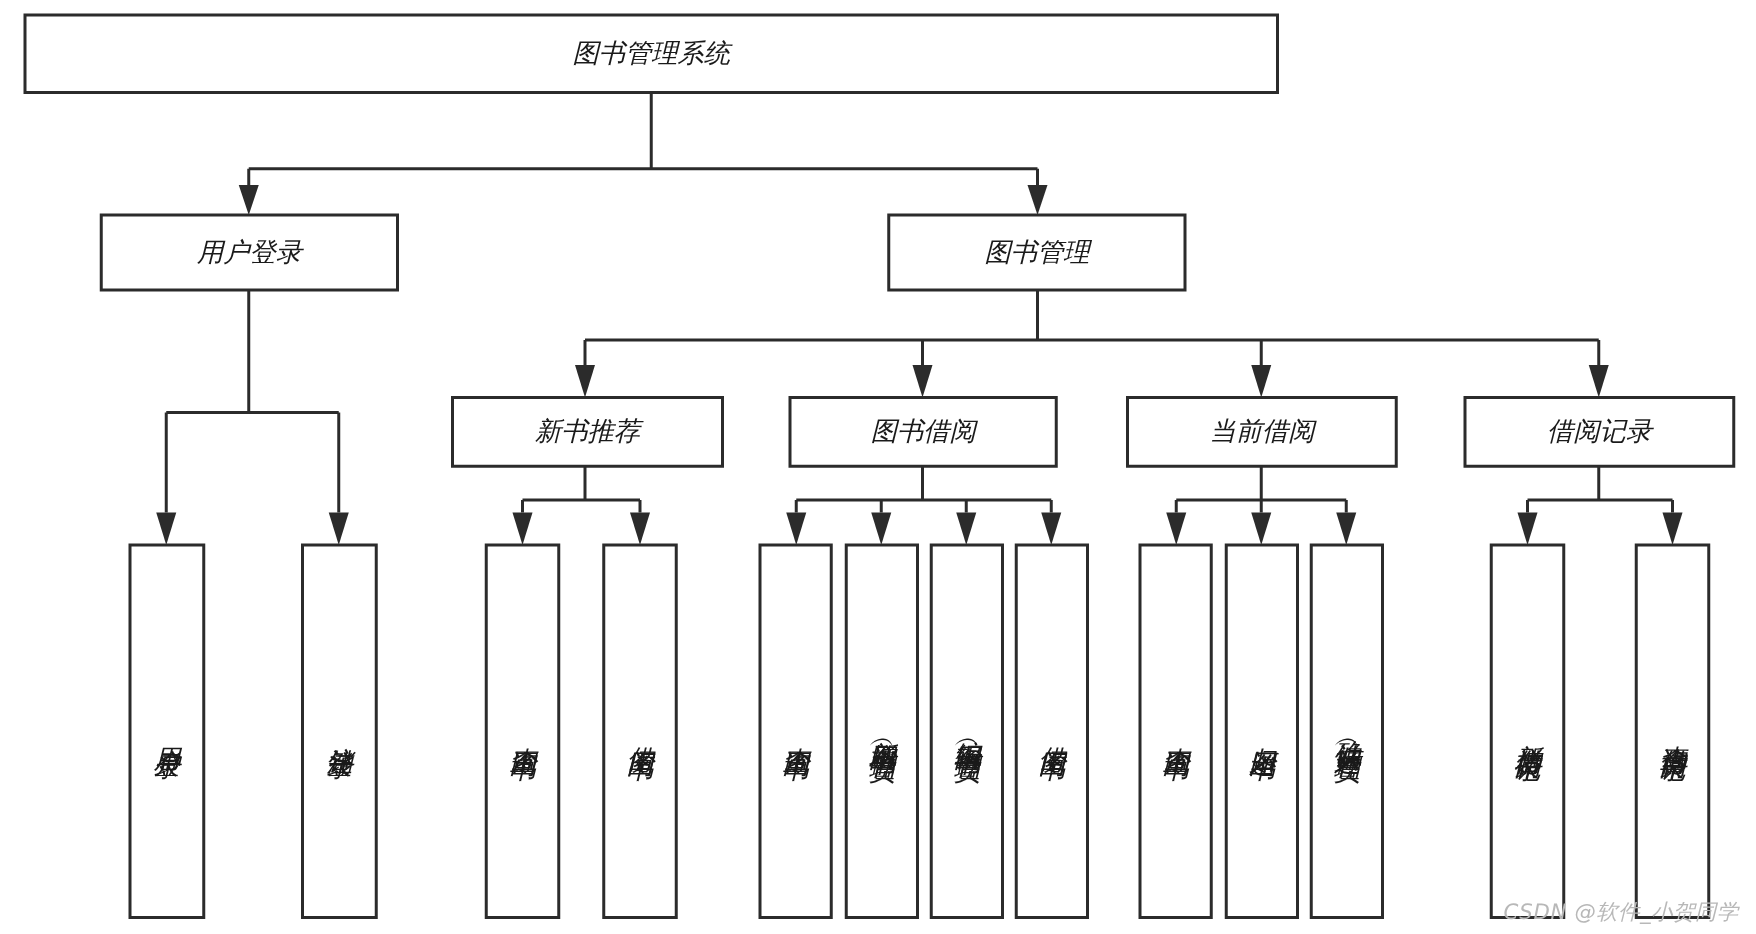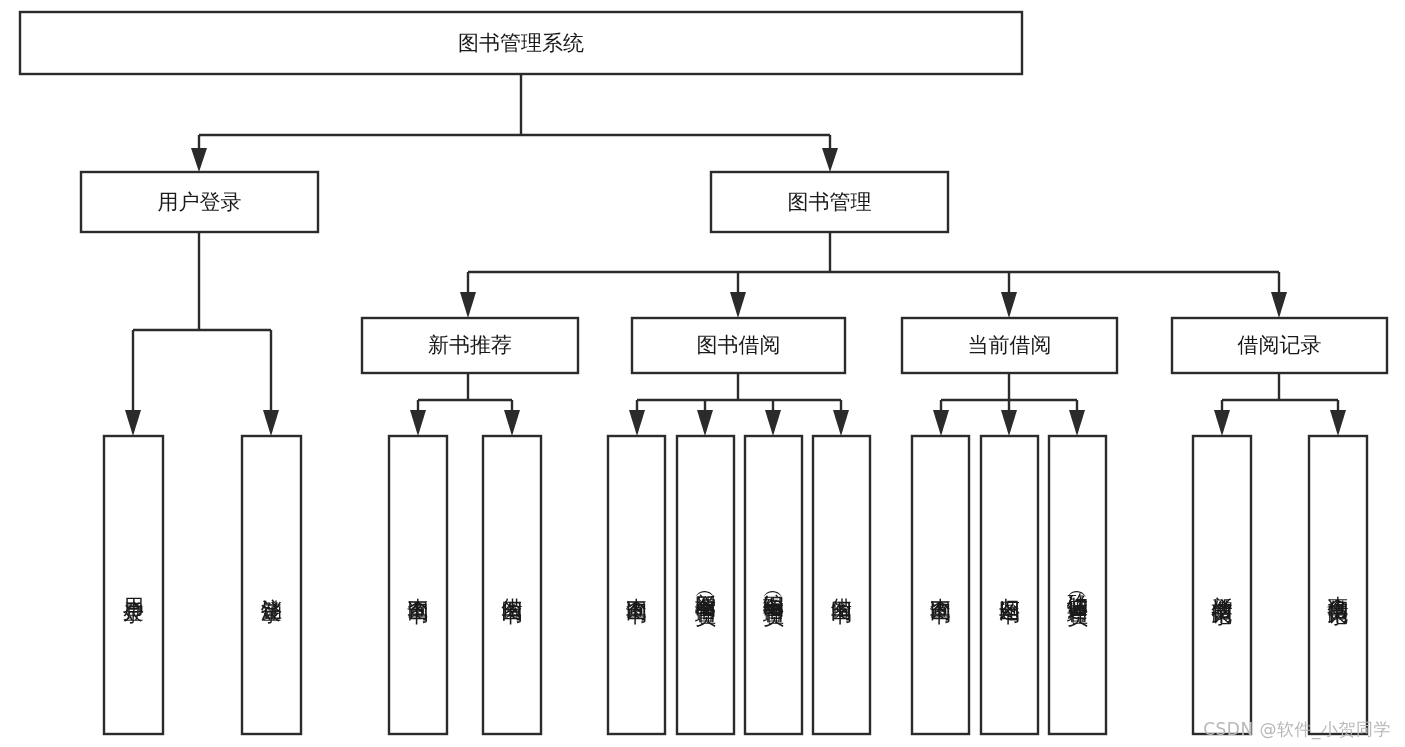--- a/index.html
+++ b/index.html
@@ -11,20 +11,21 @@
     width: 1405px;
     height: 747px;
     overflow: hidden;
     font-family: "DejaVu Sans", "Liberation Sans", sans-serif;
   }
   #diagram-root {
     position: relative;
     width: 1405px;
     height: 747px;
     background: #ffffff;
+    font-style: italic;
   }
   svg.diagram-canvas {
     position: absolute;
     left: 0;
     top: 0;
     width: 1405px;
     height: 747px;
     display: block;
   }
   .node-box {

